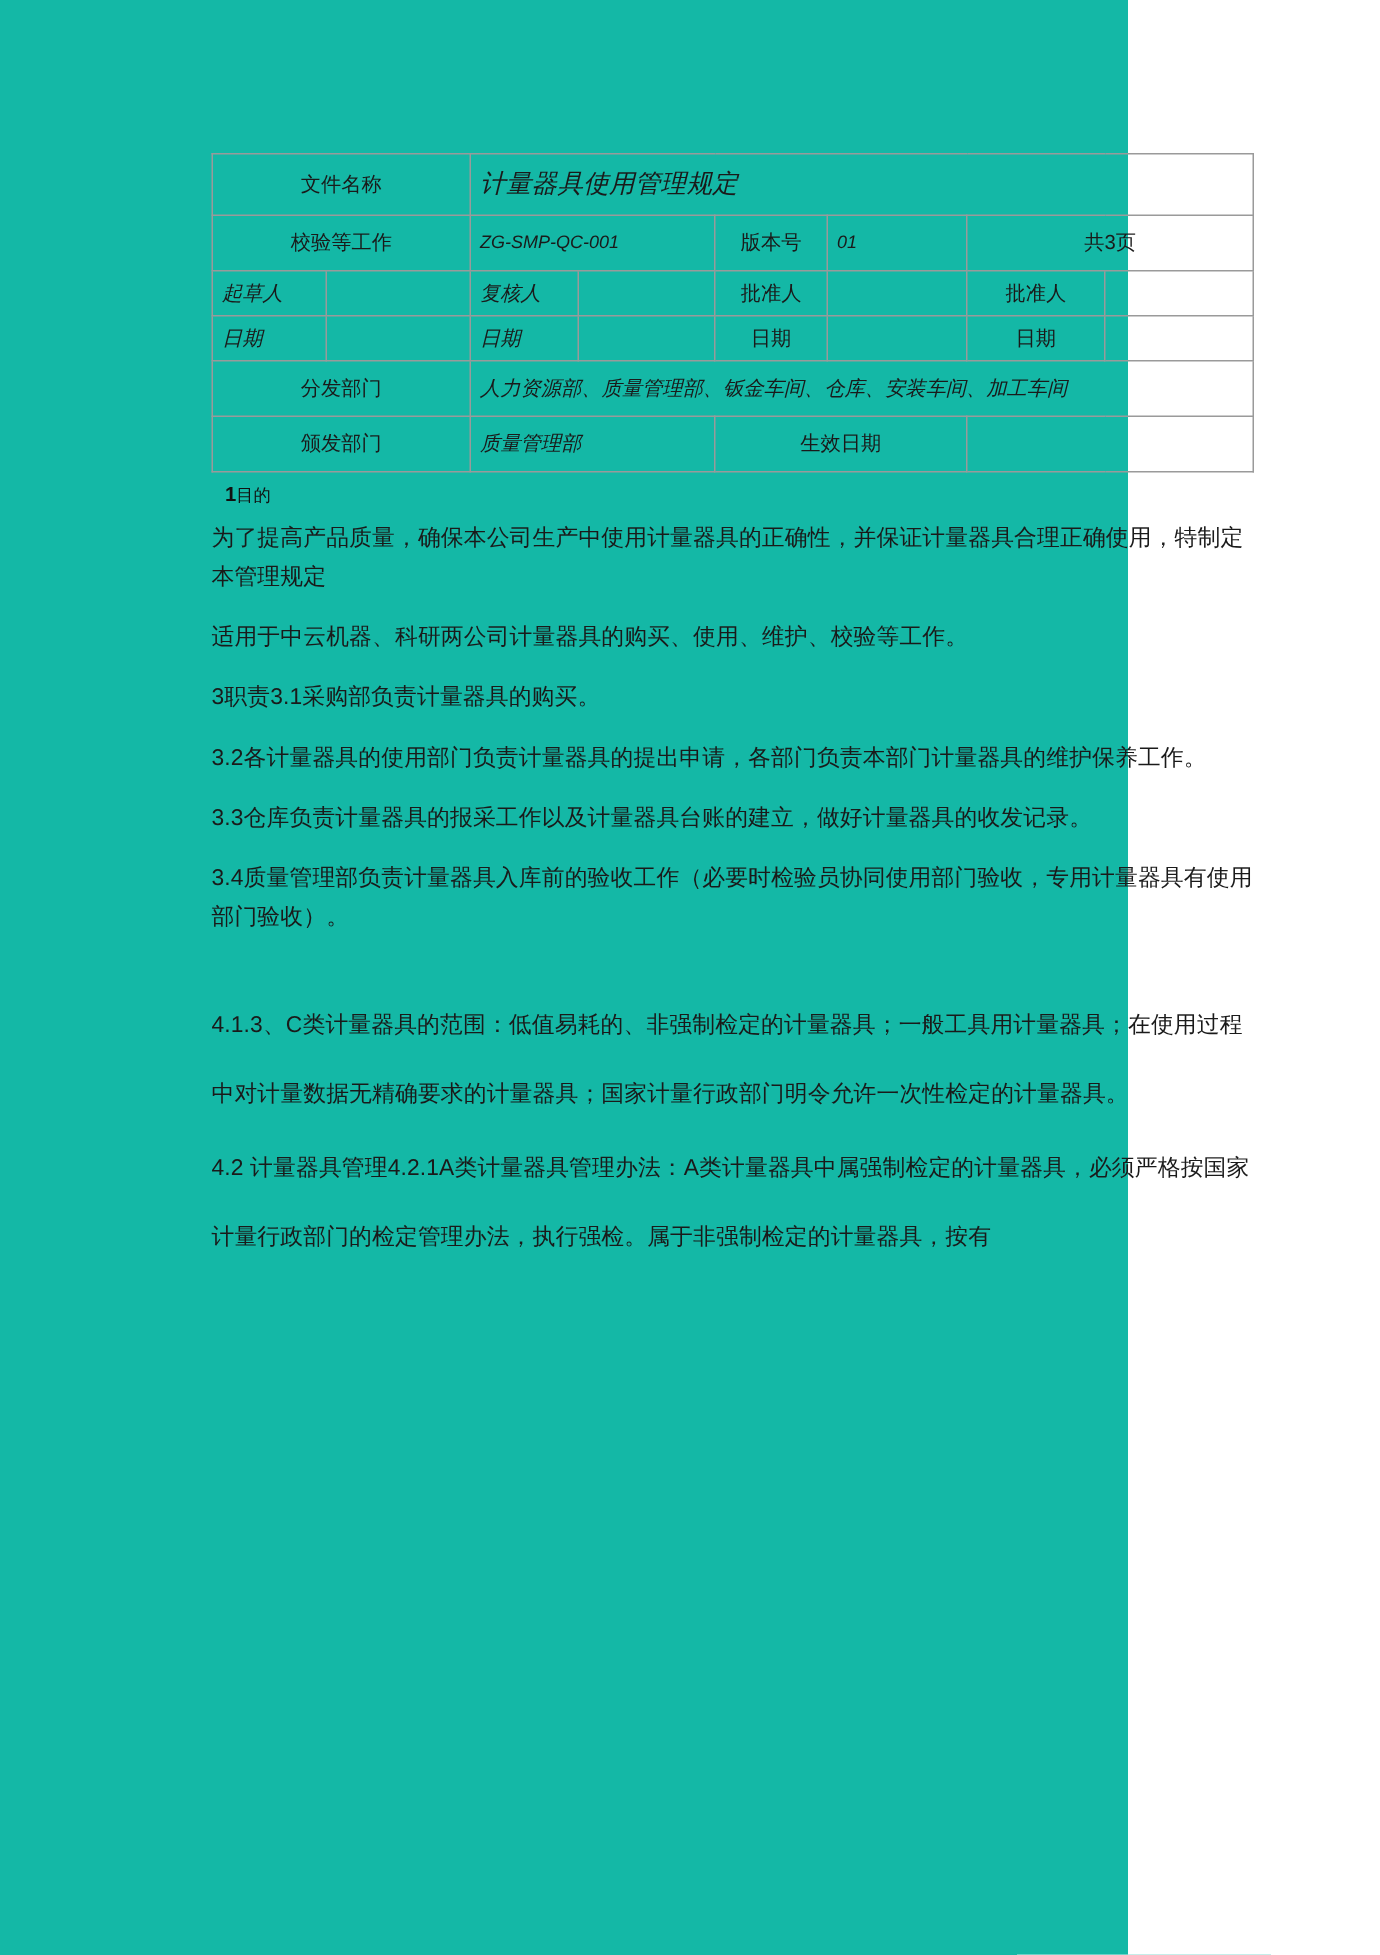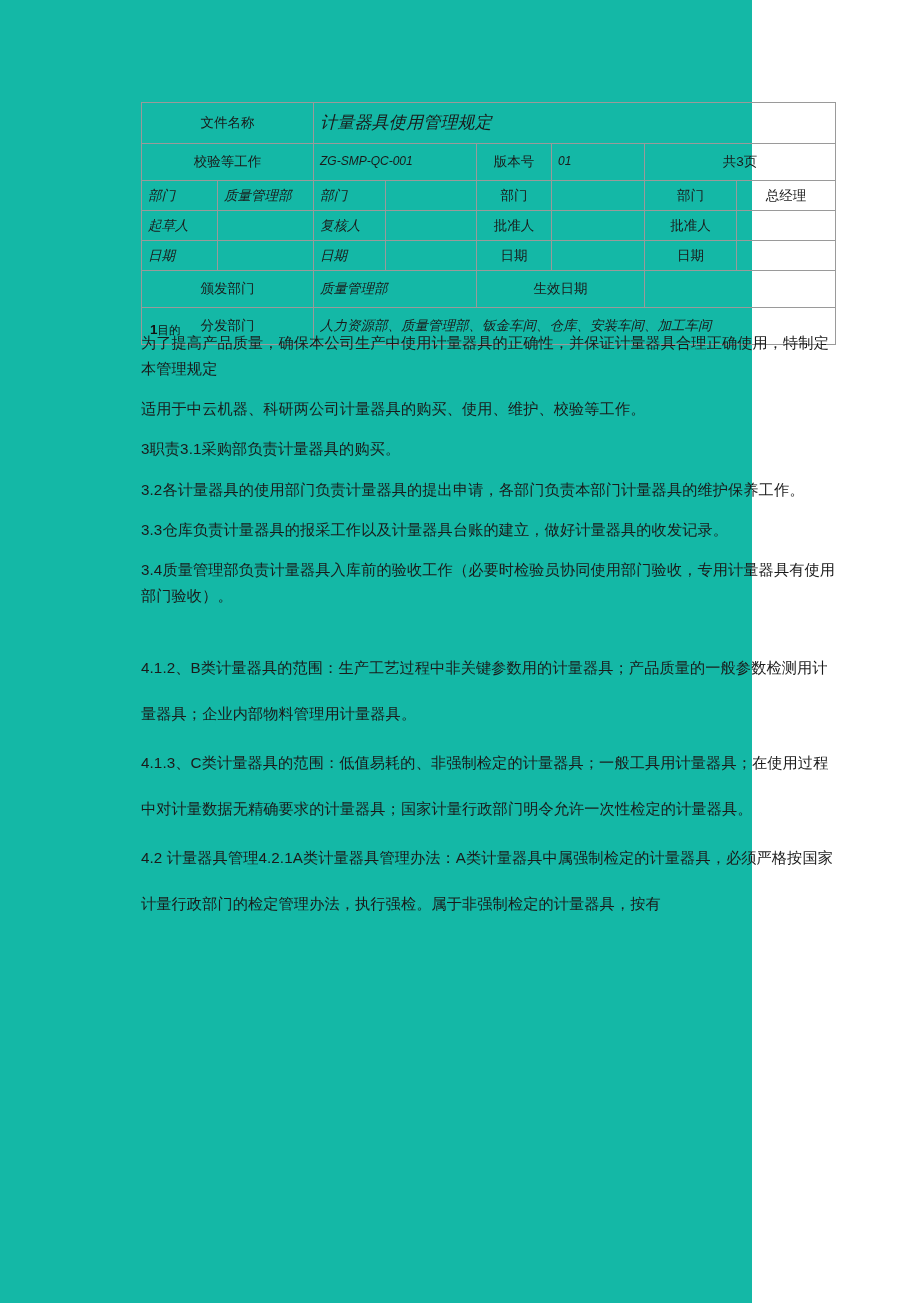--- a/index.html
+++ b/index.html
@@ -68,21 +68,21 @@
     font-size: 13.5px;
   }
   .stray-mu .lbl {
     font-size: 11.5px;
   }
 
   
   .body-text {
     position: absolute;
     left: 141px;
-    top: 330px;
+    top: 346px;
     width: 700px;
   }
   .para {
     font-size: 15.2px;
     line-height: 1.72;
     margin: 0 0 14px 0;
     text-align: left;
     letter-spacing: 0.1px;
   }
   .para.loose {
@@ -113,70 +113,59 @@
           <td class="c-left title-cell" colspan="6">计量器具使用管理规定</td>
         </tr>
         <tr class="row-tall">
           <td class="c-center" colspan="2">校验等工作</td>
           <td class="c-left num-cell" colspan="2">ZG-SMP-QC-001</td>
           <td class="c-center">版本号</td>
           <td class="c-left num-cell">01</td>
           <td class="c-center" colspan="2">共3页</td>
         </tr>
         <tr>
-          <td class="c-left">部门</td>
-          <td class="c-left">质量管理部</td>
-          <td class="c-left">部门</td>
-          <td class="c-left"></td>
-          <td class="c-center">部门</td>
-          <td class="c-left"></td>
-          <td class="c-center">部门</td>
-          <td class="c-center">总经理</td>
-        </tr>
-        <tr>
           <td class="c-left">起草人</td>
           <td class="c-left"></td>
           <td class="c-left">复核人</td>
           <td class="c-left"></td>
           <td class="c-center">批准人</td>
           <td class="c-left"></td>
           <td class="c-center">批准人</td>
           <td class="c-left"></td>
         </tr>
         <tr>
           <td class="c-left">日期</td>
           <td class="c-left"></td>
           <td class="c-left">日期</td>
           <td class="c-left"></td>
           <td class="c-center">日期</td>
           <td class="c-left"></td>
           <td class="c-center">日期</td>
           <td class="c-left"></td>
         </tr>
         <tr class="row-tall">
+          <td class="c-center" colspan="2">分发部门</td>
+          <td class="c-left" colspan="6">人力资源部、质量管理部、钣金车间、仓库、安装车间、加工车间</td>
+        </tr>
+        <tr class="row-tall">
           <td class="c-center" colspan="2">颁发部门</td>
           <td class="c-left" colspan="2">质量管理部</td>
           <td class="c-center" colspan="2">生效日期</td>
           <td class="c-left" colspan="2"></td>
-        </tr>
-        <tr class="row-tall">
-          <td class="c-center" colspan="2">分发部门</td>
-          <td class="c-left" colspan="6">人力资源部、质量管理部、钣金车间、仓库、安装车间、加工车间</td>
         </tr>
       </tbody>
   </table>
 
   <div class="stray-mu"><span class="num">1</span><span class="lbl">目的</span></div>
 
   <div class="body-text">
       <p class="para">为了提高产品质量，确保本公司生产中使用计量器具的正确性，并保证计量器具合理正确使用，特制定本管理规定</p>
       <p class="para">适用于中云机器、科研两公司计量器具的购买、使用、维护、校验等工作。</p>
       <p class="para">3职责3.1采购部负责计量器具的购买。</p>
       <p class="para">3.2各计量器具的使用部门负责计量器具的提出申请，各部门负责本部门计量器具的维护保养工作。</p>
       <p class="para">3.3仓库负责计量器具的报采工作以及计量器具台账的建立，做好计量器具的收发记录。</p>
       <p class="para">3.4质量管理部负责计量器具入库前的验收工作（必要时检验员协同使用部门验收，专用计量器具有使用部门验收）。</p>
       <div class="spacer-md"></div>
-      <p class="para loose">4.1.2、B类计量器具的范围：生产工艺过程中非关键参数用的计量器具；产品质量的一般参数检测用计量器具；企业内部物料管理用计量器具。</p>
       <p class="para loose">4.1.3、C类计量器具的范围：低值易耗的、非强制检定的计量器具；一般工具用计量器具；在使用过程中对计量数据无精确要求的计量器具；国家计量行政部门明令允许一次性检定的计量器具。</p>
       <p class="para loose">4.2  计量器具管理4.2.1A类计量器具管理办法：A类计量器具中属强制检定的计量器具，必须严格按国家计量行政部门的检定管理办法，执行强检。属于非强制检定的计量器具，按有</p>
     </div>
 
 </div>
 
 </body></html>

